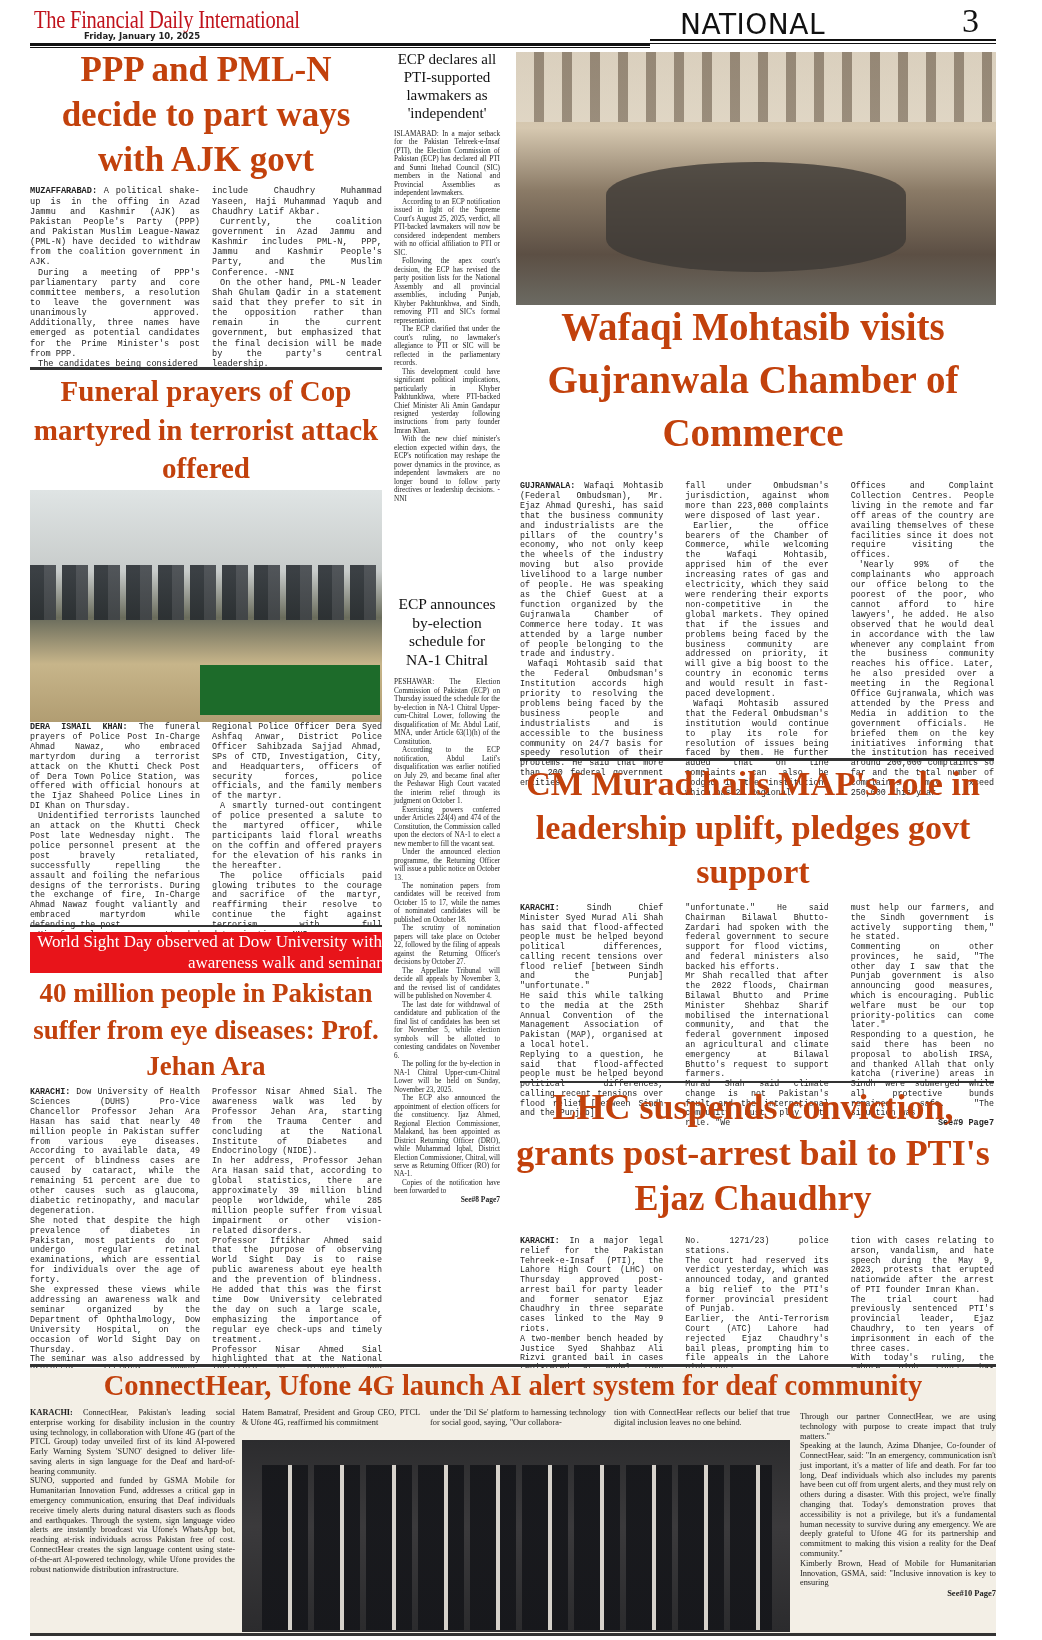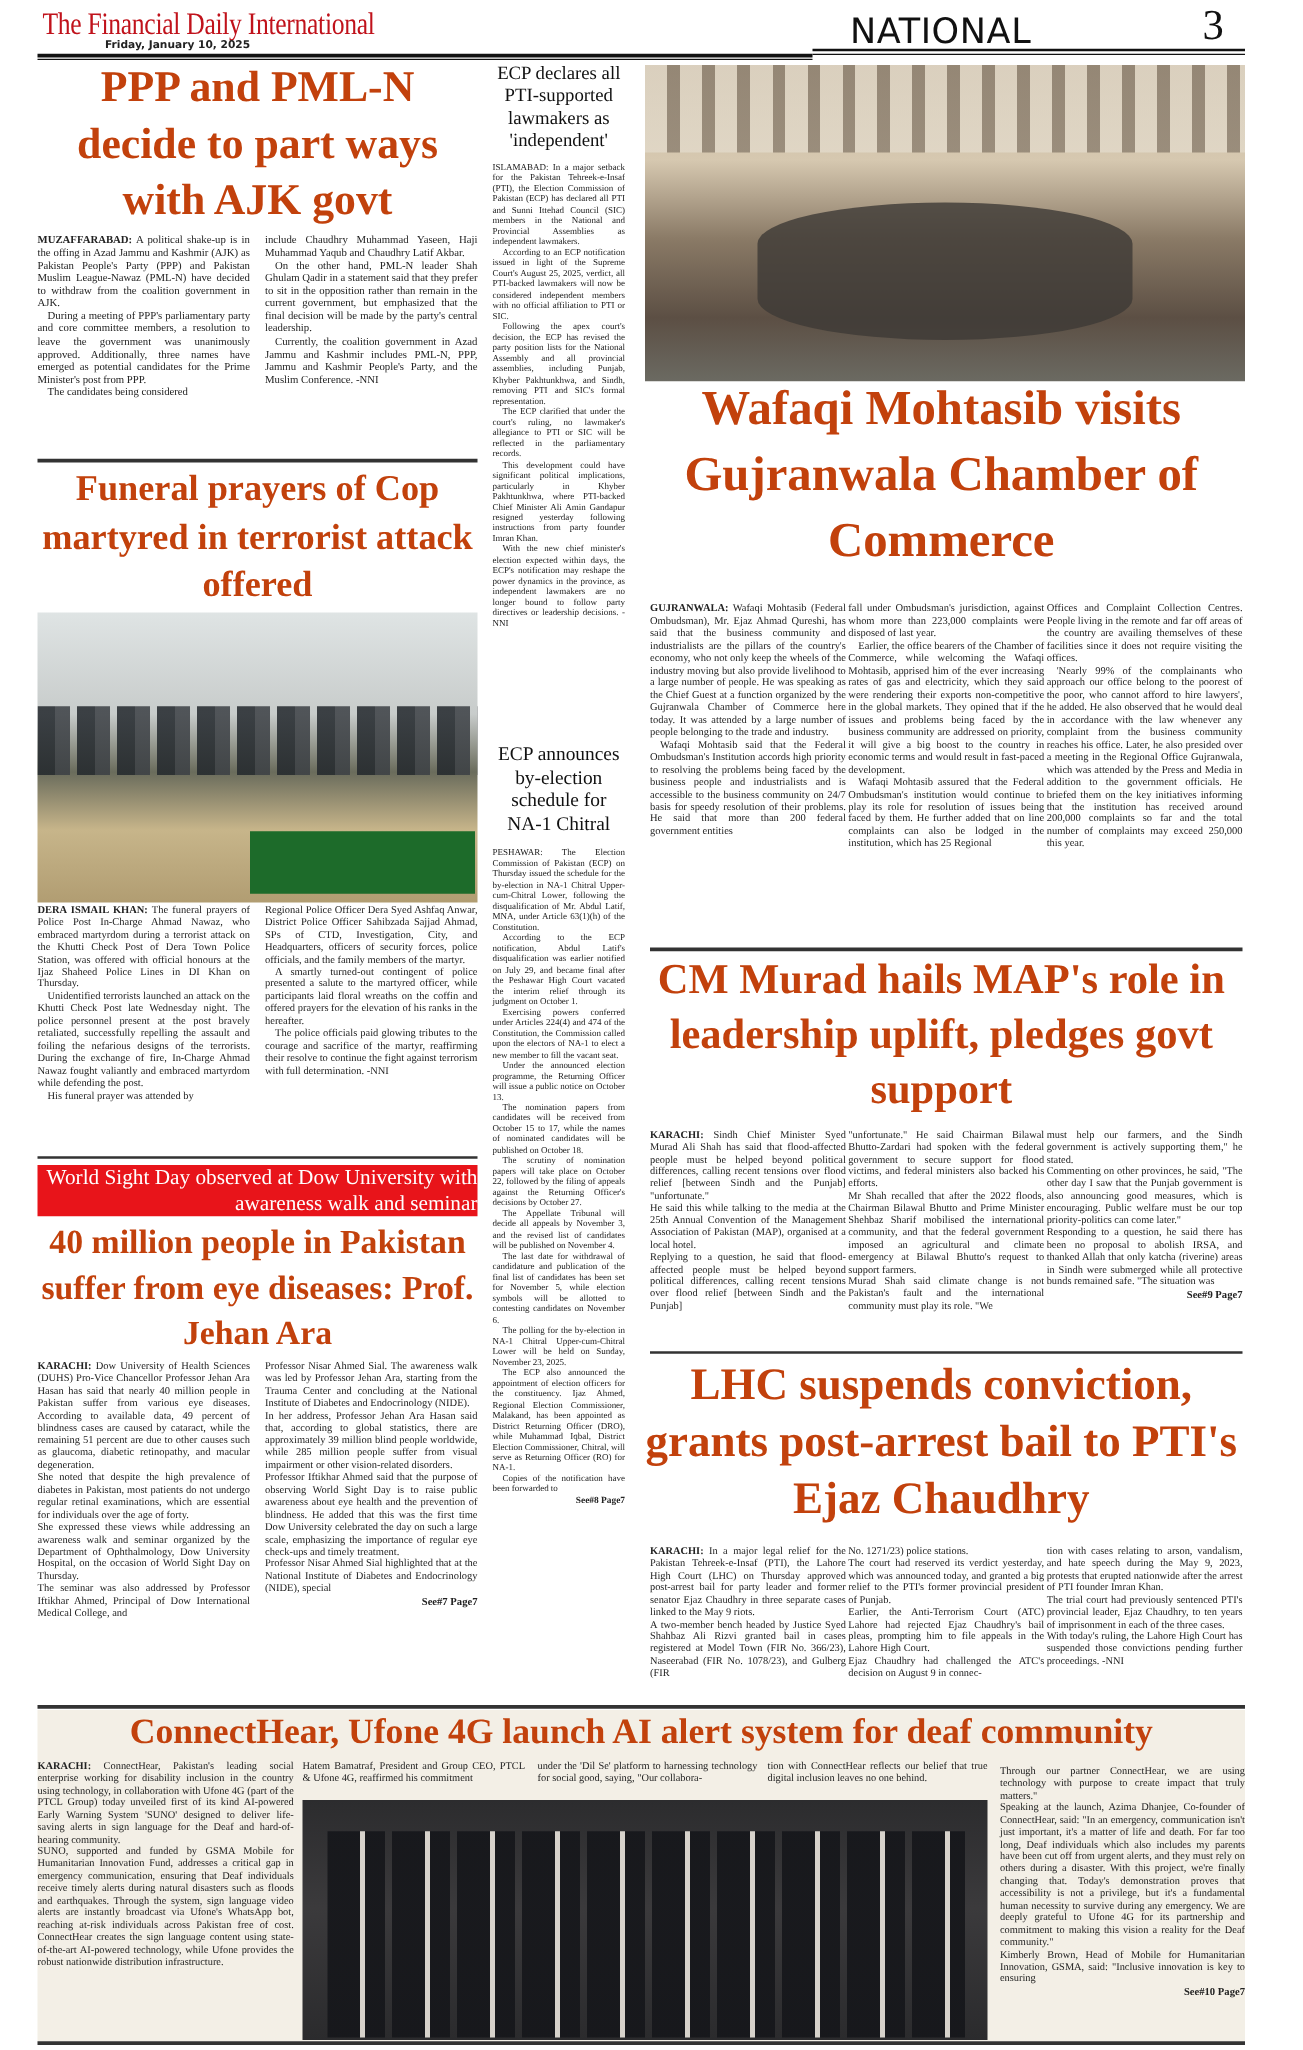--- a/index.html
+++ b/index.html
@@ -11,22 +11,22 @@
   .pagenum { left:962px; top:2px; font-size:34px; color:#111; }
   .rule-top { left:30px; top:43px; width:976px; height:5px; border-top:3px solid #111; border-bottom:1px solid #111; }
   .rule-top-r { left:650px; top:39px; width:346px; height:5px; border-top:2px solid #111; border-bottom:1px solid #111; }
   .hl { font-family:"Liberation Serif", serif; font-weight:bold; text-align:center; color:#c2410c; line-height:1.13; }
   .hl-thin { font-family:"Liberation Serif", serif; font-weight:normal; text-align:center; color:#111; line-height:1.2; }
   .body { font-size:8.6px; line-height:1.18; text-align:justify; color:#222; }
   .body p { text-indent:8px; }
   .body p.noind { text-indent:0; }
   .dl { font-weight:bold; }
   .cols2 { display:flex; gap:12px; }
-  .cols3 { display:flex; gap:2px; }
-  .cols2 > div, .cols3 > div { flex:1; }
+  .cols3 { display:flex; gap:22px; }
+  .cols2 > div, .cols3 > div { flex:1;font-family:Liberation Mono, monospace; }
   .see { text-align:right; font-weight:bold; font-size:8.5px; }
   .hr { height:3px; background:#333; }
   .photo { background:#555; overflow:hidden; }
   .redbox { background:#e8141a; color:#fff; text-align:right; font-size:17px; line-height:1.22; font-family:"Liberation Serif", serif; }
   .beige { background:#f3efe6; }
 </style>
 </head>
 <body>
 
 <div class="abs masthead">The Financial Daily International</div>
@@ -39,22 +39,22 @@
 <div class="abs" style="left:30px;top:48px;width:352px;">
   <div class="hl" style="font-size:35px;line-height:1.28;">PPP and PML-N decide to part ways with AJK govt</div>
   <div class="body cols2" style="margin-top:4px;">
     <div>
       <p class="noind"><span class="dl">MUZAFFARABAD:</span> <span>A political shake-up is in the offing in Azad Jammu and Kashmir (AJK) as Pakistan People's Party (PPP) and Pakistan Muslim League-Nawaz (PML-N) have decided to withdraw from the coalition government in AJK.</span></p>
       <p>During a meeting of PPP's parliamentary party and core committee members, a resolution to leave the government was unanimously approved. Additionally, three names have emerged as potential candidates for the Prime Minister's post from PPP.</p>
       <p>The candidates being considered</p>
     </div>
     <div>
       <p class="noind">include Chaudhry Muhammad Yaseen, Haji Muhammad Yaqub and Chaudhry Latif Akbar.</p>
+      <p>Currently, the coalition government in Azad Jammu and Kashmir includes PML-N, PPP, Jammu and Kashmir People's Party, and the Muslim Conference. -NNI</p>
       <p>On the other hand, PML-N leader Shah Ghulam Qadir in a statement said that they prefer to sit in the opposition rather than remain in the current government, but emphasized that the final decision will be made by the party's central leadership.</p>
-      <p>Currently, the coalition government in Azad Jammu and Kashmir includes PML-N, PPP, Jammu and Kashmir People's Party, and the Muslim Conference. -NNI</p>
     </div>
   </div>
 </div>
 <div class="abs hr" style="left:30px;top:367px;width:352px;"></div>
 
 <div class="abs" style="left:394px;top:50px;width:106px;">
   <div class="hl-thin" style="font-size:15px;">ECP declares all PTI-supported lawmakers as 'independent'</div>
   <div class="body" style="font-size:7.2px;margin-top:8px;">
     <p class="noind">ISLAMABAD: In a major setback for the Pakistan Tehreek-e-Insaf (PTI), the Election Commission of Pakistan (ECP) has declared all PTI and Sunni Ittehad Council (SIC) members in the National and Provincial Assemblies as independent lawmakers.</p>
     <p>According to an ECP notification issued in light of the Supreme Court's August 25, 2025, verdict, all PTI-backed lawmakers will now be considered independent members with no official affiliation to PTI or SIC.</p>

